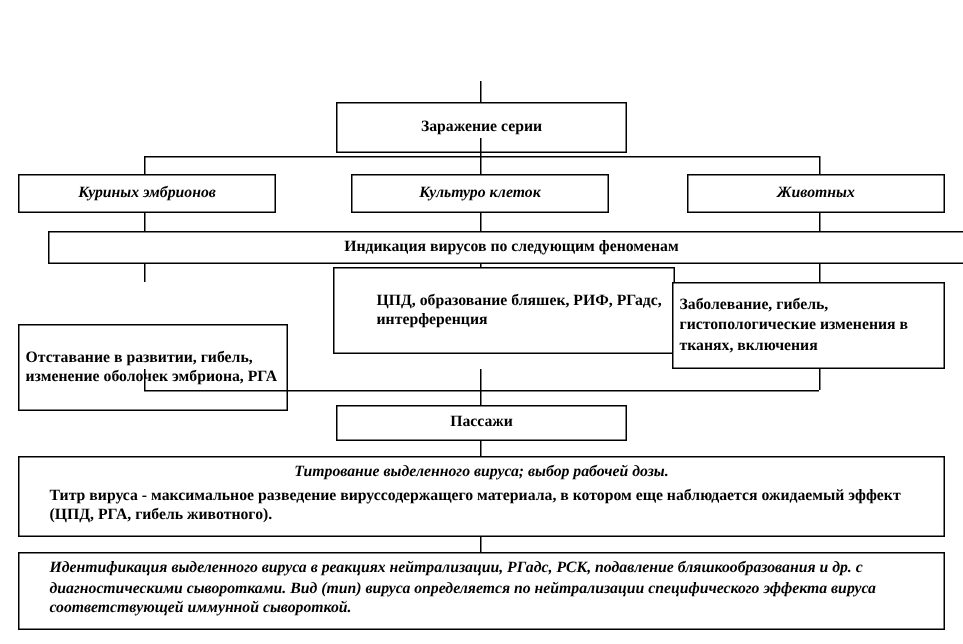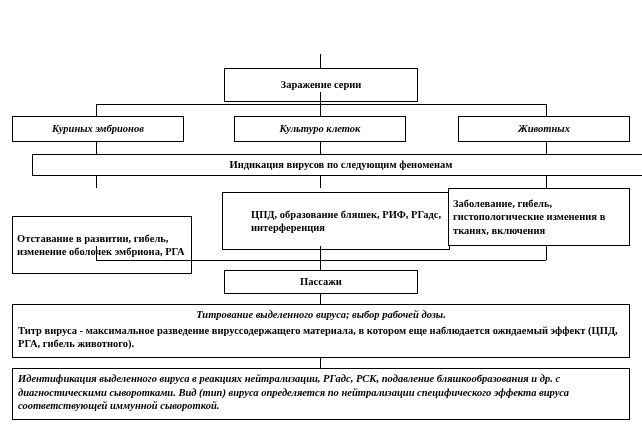--- a/index.html
+++ b/index.html
@@ -44,21 +44,21 @@
     justify-content: flex-start;
   }
   .box.italic .txt {
     font-style: italic;
   }
   .mixed {
     position: absolute;
     box-sizing: border-box;
     border: 1px solid #000000;
     background: #ffffff;
-    padding: 3px 5px;
+    padding: 3px 20px;
     font-size: 10.5px;
     font-weight: bold;
     line-height: 1.3;
   }
   .mixed .head {
     display: block;
     text-align: center;
     font-style: italic;
     margin-bottom: 2px;
   }
@@ -117,21 +117,21 @@
   </div>
 
   <div class="line vline" style="left:96px; top:176px; height:12px;"></div>
   <div class="line vline" style="left:320px; top:176px; height:12px;"></div>
   <div class="line vline" style="left:546px; top:176px; height:12px;"></div>
 
   <div class="box left-align" style="left:12px; top:188px; width:180px; height:58px;margin-top:28px;">
     <span class="txt">Отставание  в развитии, гибель, изменение оболочек  эмбриона, РГА</span>
   </div>
 
-  <div class="box left-align" style="left:222px; top:192px; width:228px; height:58px;padding-left:28px;">
+  <div class="box left-align" style="left:222px; top:178px; width:228px; height:58px;padding-left:28px;">
     <span class="txt">ЦПД, образование  бляшек, РИФ, РГадс, интерференция</span>
   </div>
 
   <div class="box left-align" style="left:448px; top:188px; width:182px; height:58px;">
     <span class="txt">Заболевание,  гибель, гистопологические  изменения в тканях, включения</span>
   </div>
 
   <div class="line vline" style="left:96px; top:246px; height:14px;"></div>
   <div class="line vline" style="left:320px; top:246px; height:14px;"></div>
   <div class="line vline" style="left:546px; top:246px; height:14px;"></div>

